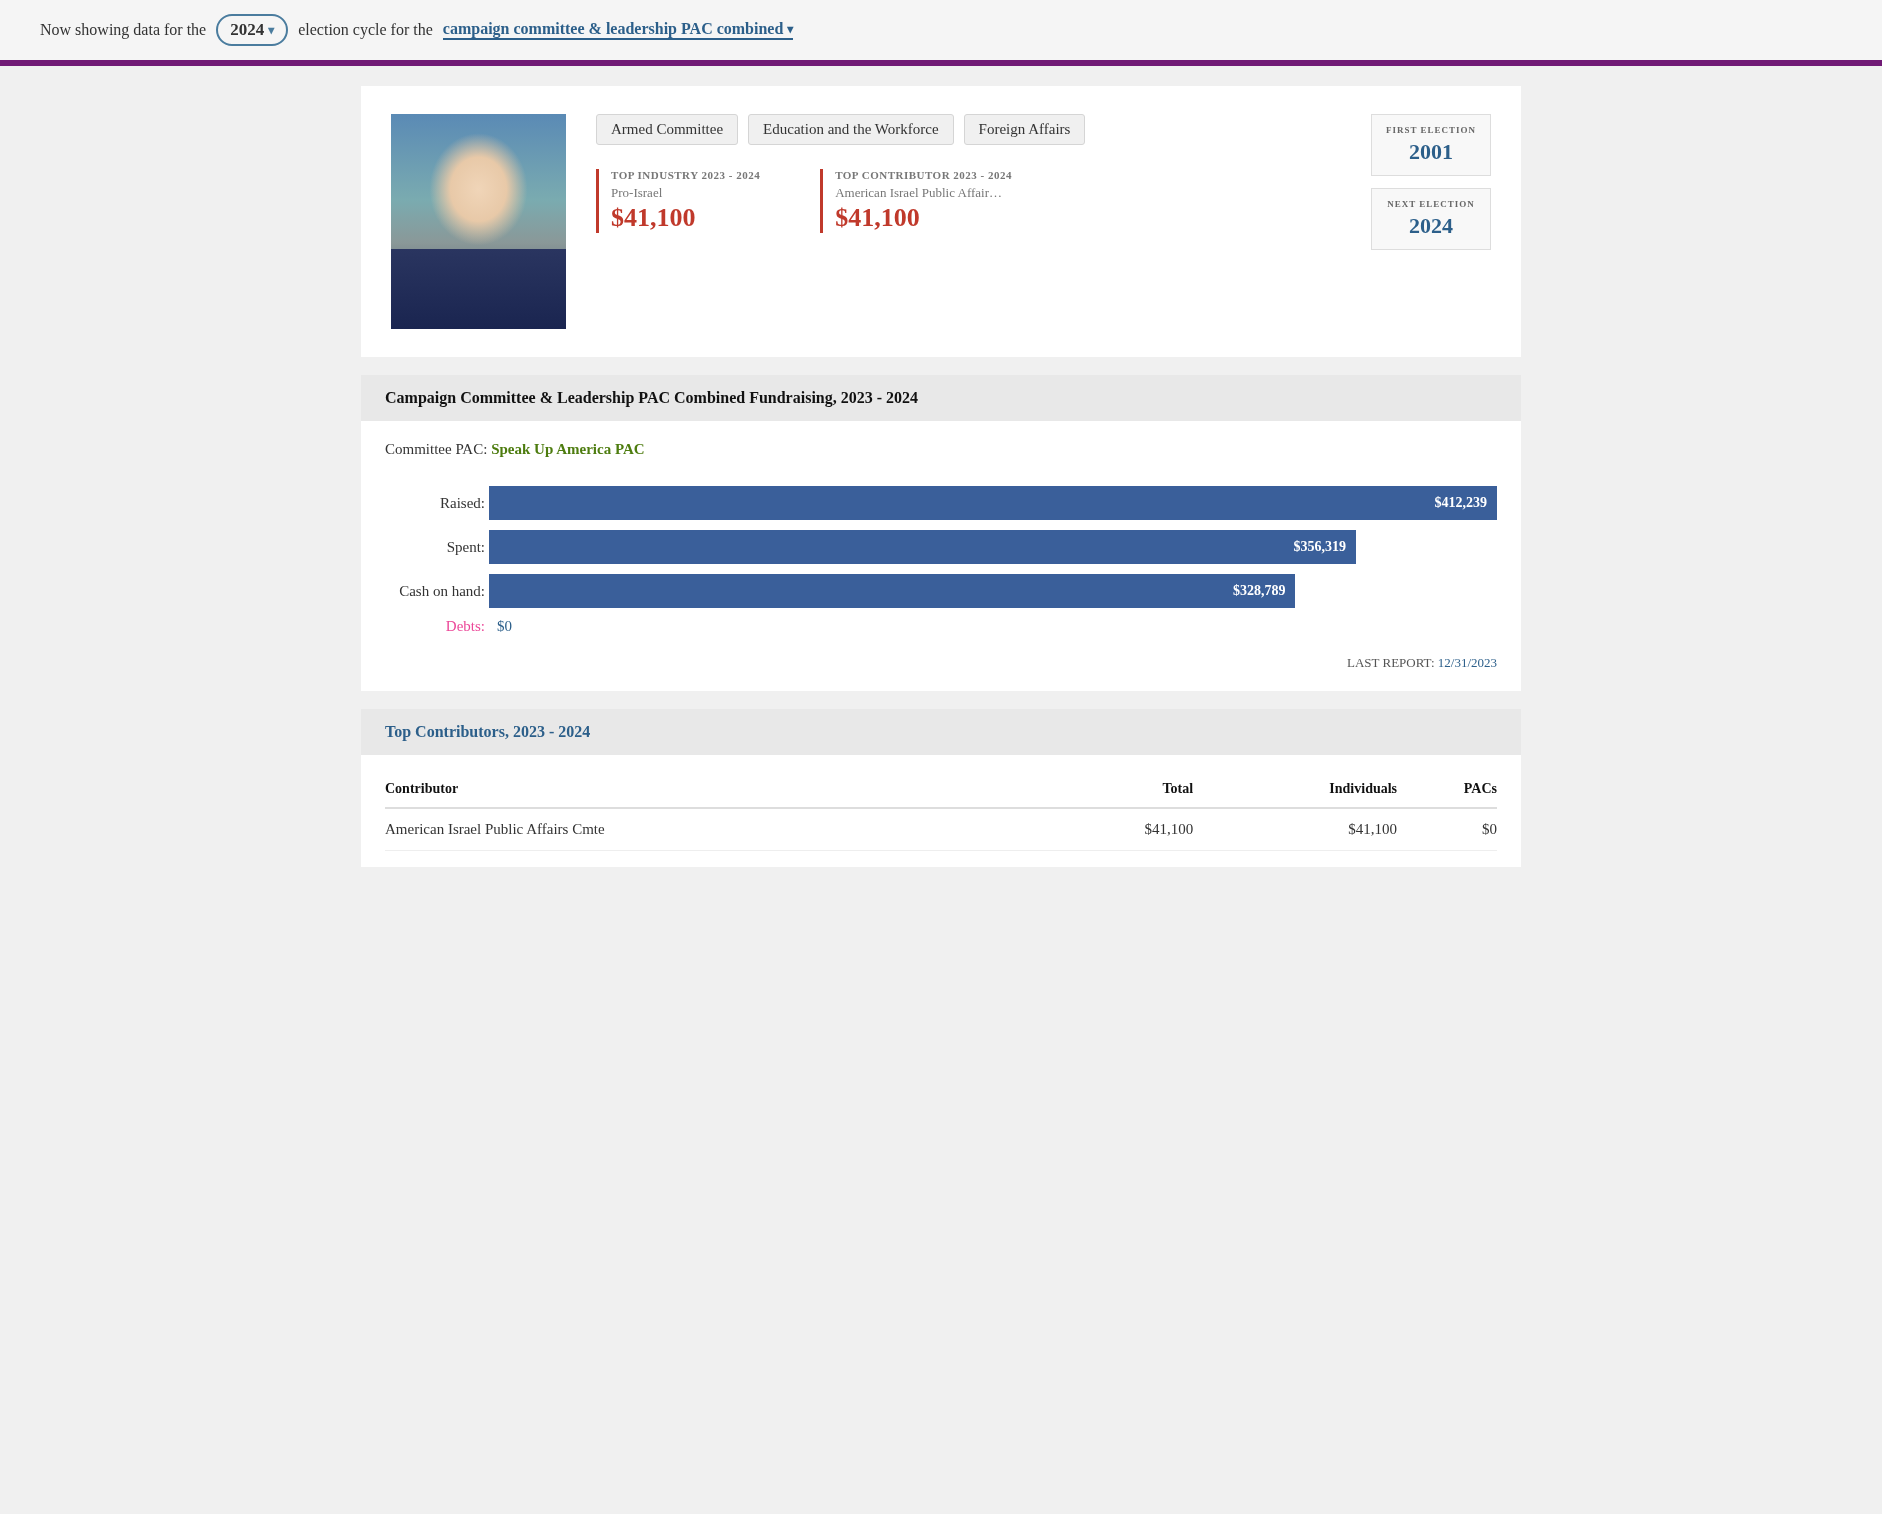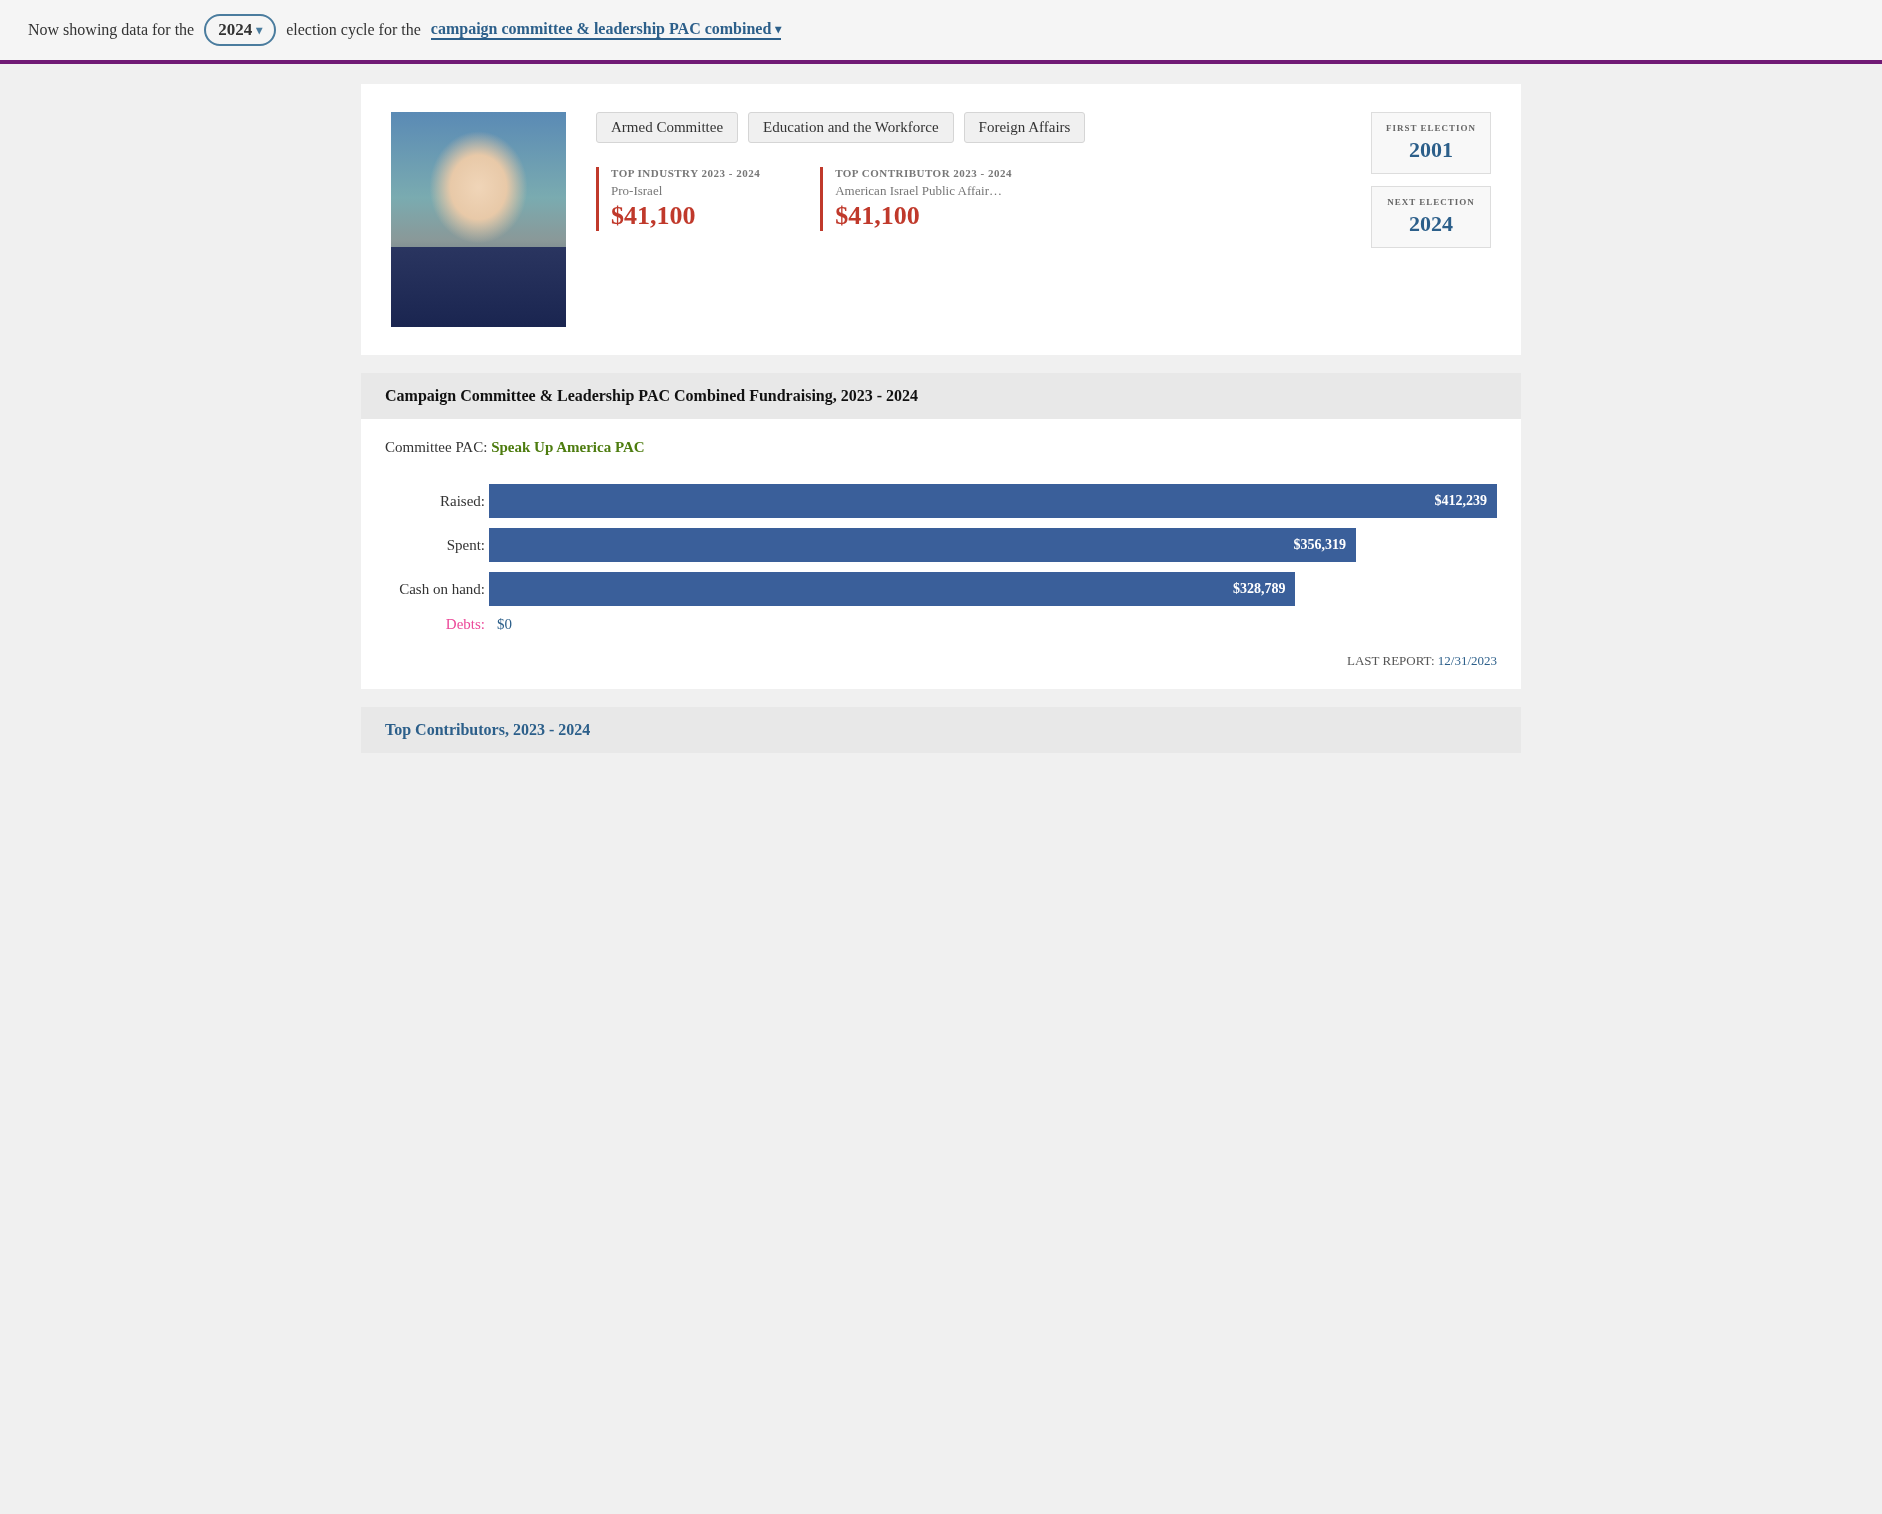--- a/index.html
+++ b/index.html
@@ -6,26 +6,26 @@
     body {
       font-family: 'Georgia', serif;
       background: #f0f0f0;
       color: #333;
       font-size: 15px;
     }
 
     
     .top-bar {
       background: #f5f5f5;
-      padding: 14px 28px;
+      padding: 14px 40px;
       display: flex;
       align-items: center;
       gap: 10px;
       font-size: 16px;
-      border-bottom: 4px solid #701a75;
+      border-bottom: 6px solid #701a75;
     }
     .cycle-selector {
       display: inline-flex;
       align-items: center;
       border: 2px solid #4a7c9e;
       border-radius: 20px;
       padding: 4px 12px;
       font-weight: bold;
       font-size: 17px;
       color: #333;
@@ -416,15 +416,35 @@
         <span>LAST REPORT:</span>
         <a href="#">12/31/2023</a>
       </div>
     </div>
   </div>
 
   <div class="section-card">
     <div class="contributors-header">
       <span class="contributors-header-title">Top Contributors, 2023 - 2024</span>
     </div>
+    <div class="contributors-table-wrapper">
+      <table class="contributors-table">
+        <thead>
+          <tr>
+            <th>Contributor</th>
+            <th class="right">Total</th>
+            <th class="right">Individuals</th>
+            <th class="right">PACs</th>
+          </tr>
+        </thead>
+        <tbody id="contributors-tbody">
+        <tr>
+      <td>American Israel Public Affairs Cmte</td>
+      <td class="right">$41,100</td>
+      <td class="right">$41,100</td>
+      <td class="right">$0</td>
+    </tr>
+          </tbody>
+      </table>
+    </div>
   </div>
 
 </div>
 
 </body></html>

